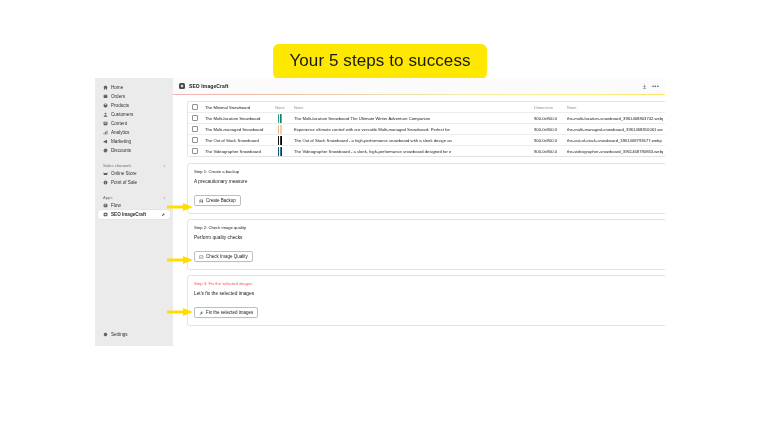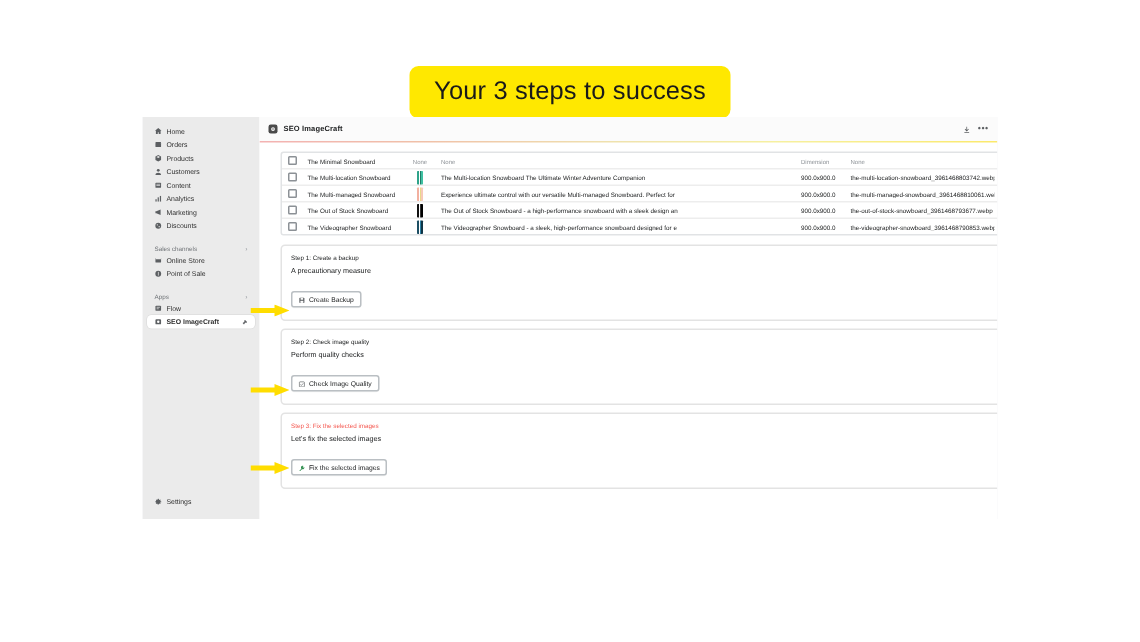--- a/index.html
+++ b/index.html
@@ -187,21 +187,21 @@
     position:absolute;
     width:26px;height:8px;
     z-index:5;
   }
   .arrow svg{display:block;width:26px;height:8px;}
 </style>
 </head>
 <body>
 
 <div id="banner-wrap">
-  <div id="banner">Your 3 steps to success</div>
+  <div id="banner">Your 5 steps to success</div>
 </div>
 
 <div id="window">
 
   <div id="sidebar">
 
     <div class="nav-list">
 
       <div class="nav-item">
         <span class="ico">

